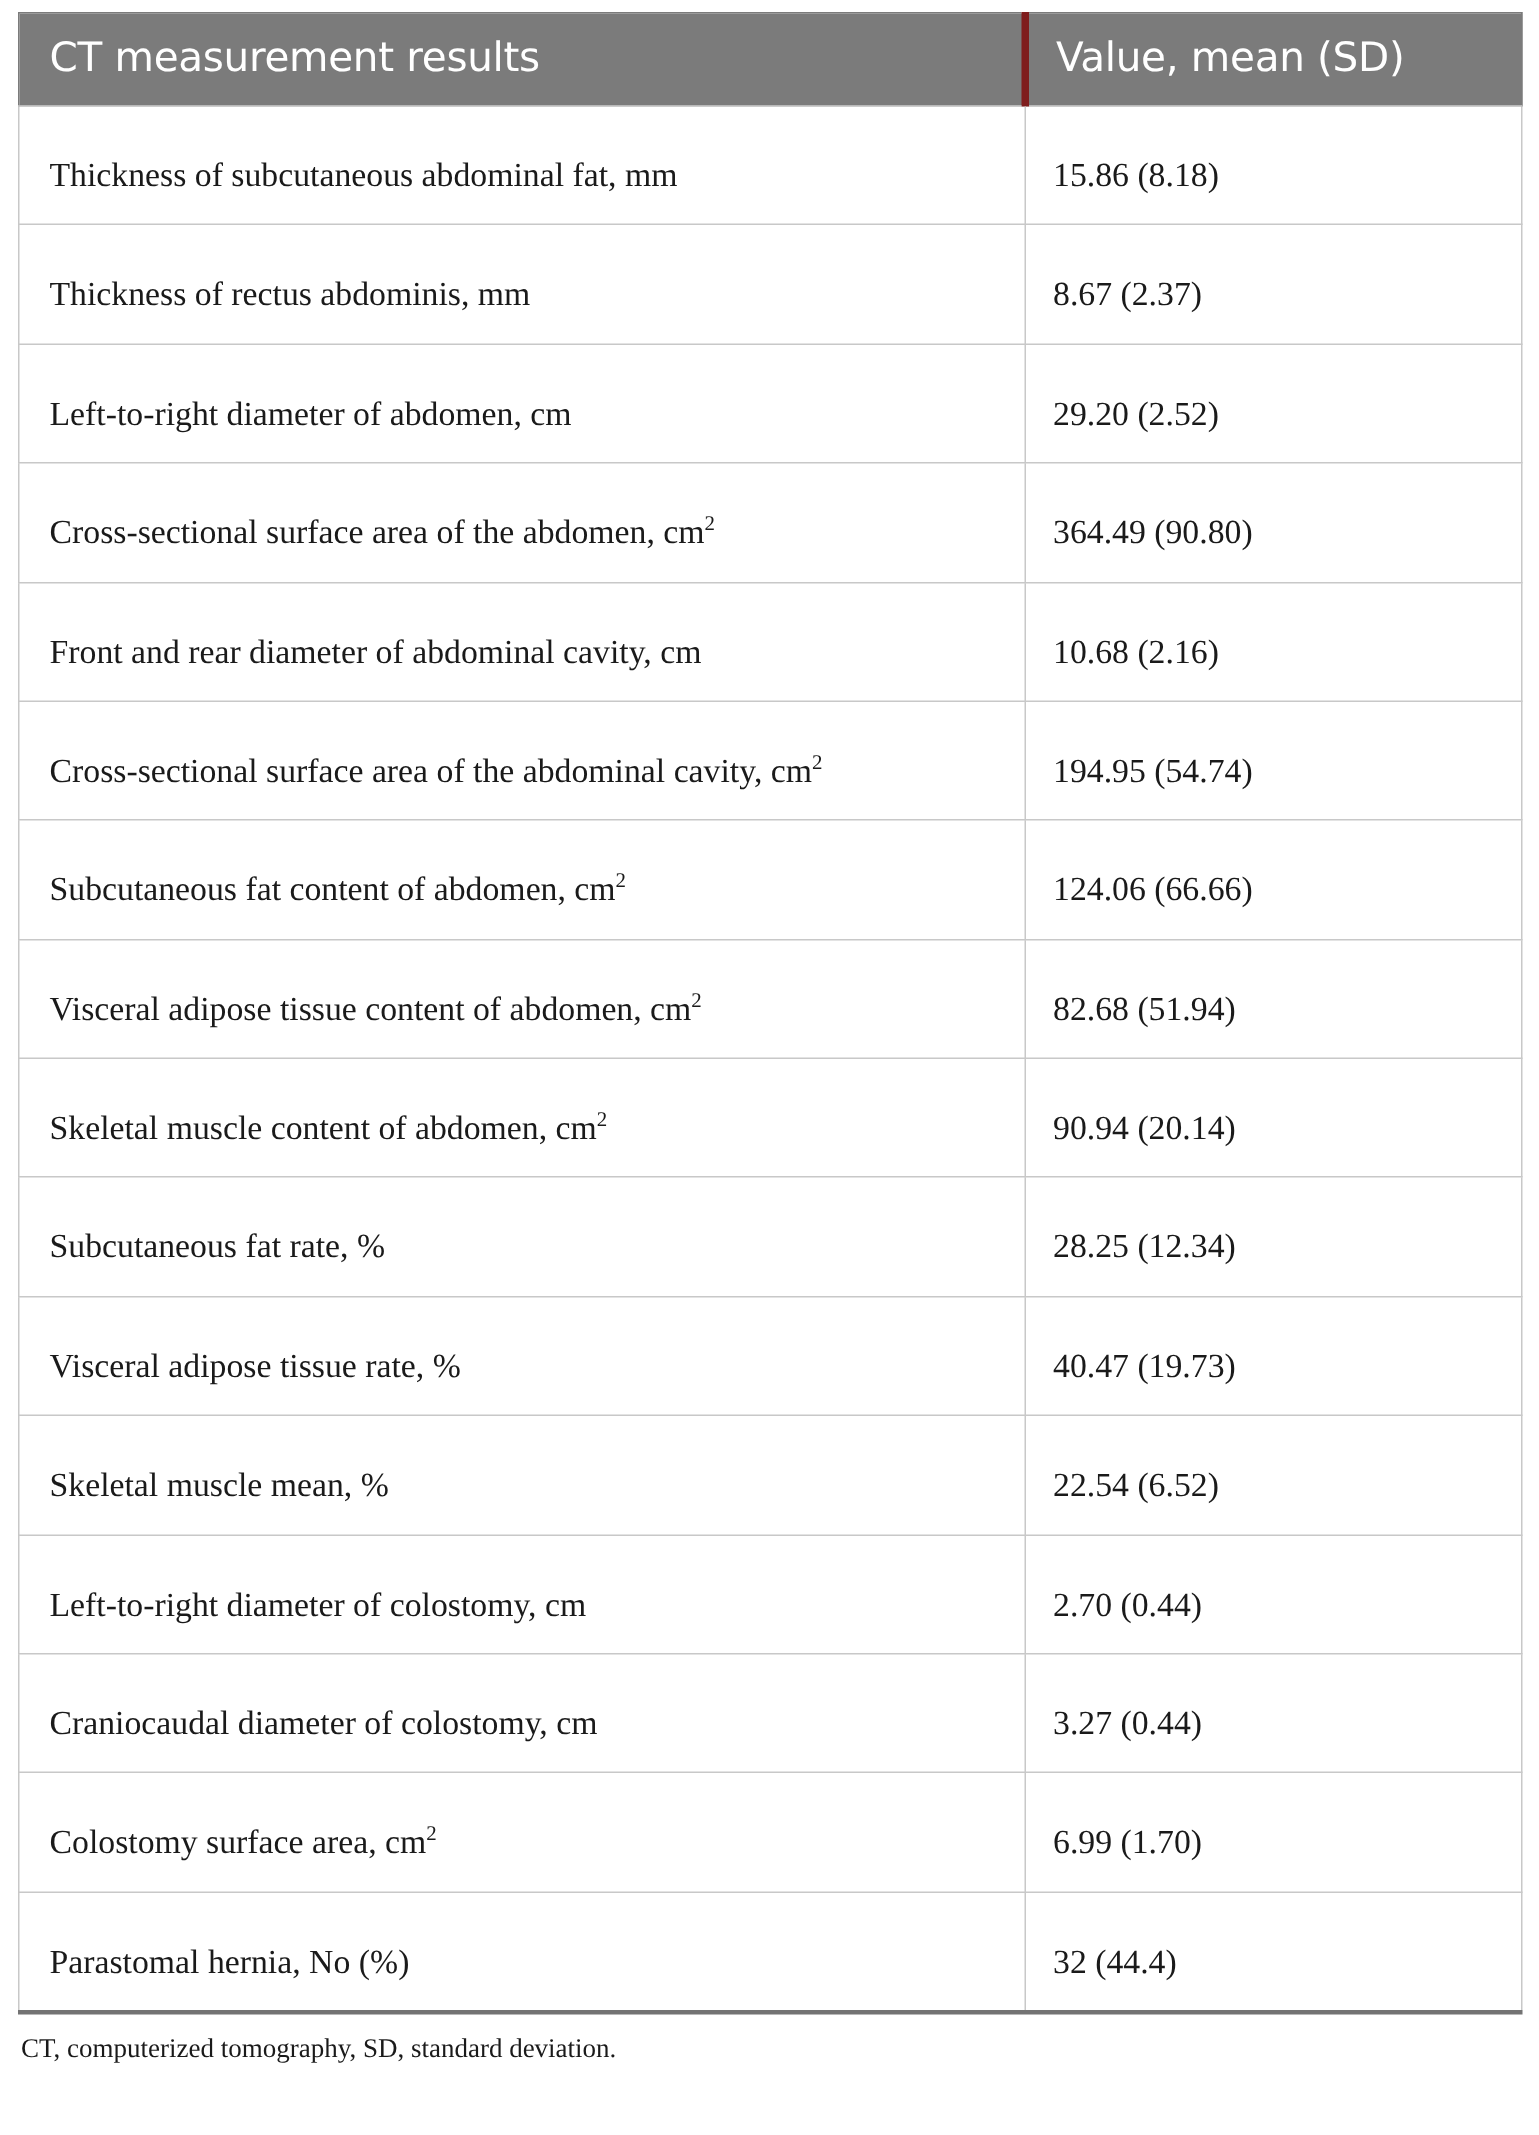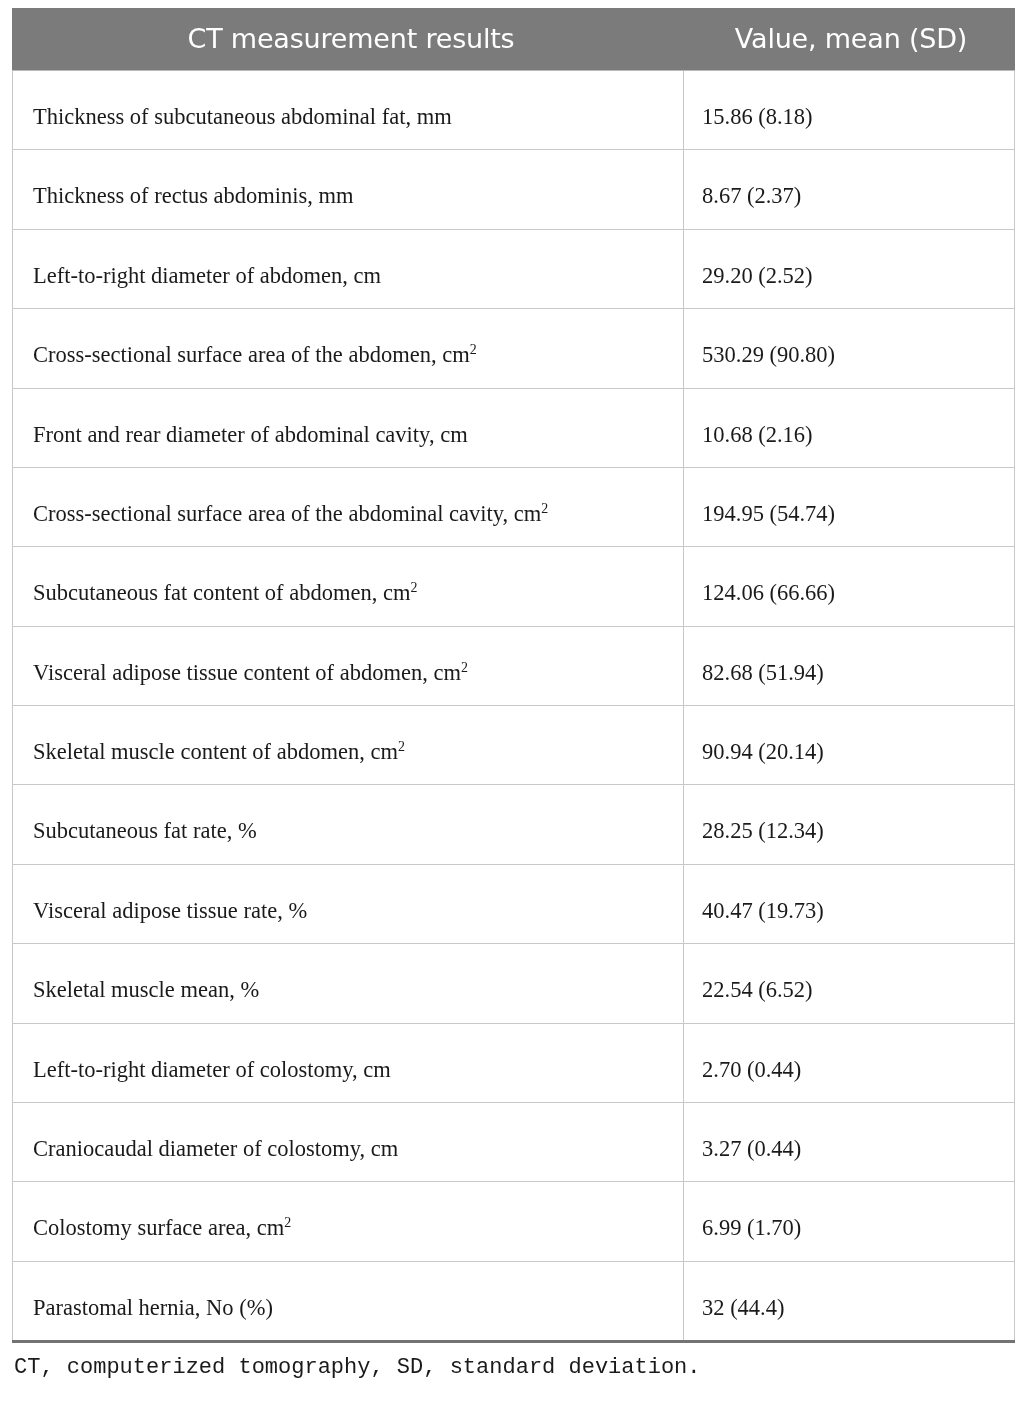--- a/index.html
+++ b/index.html
@@ -25,29 +25,29 @@
   }
   table.ct-table col.c1 { width: 671px; }
   table.ct-table col.c2 { width: 331px; }
 
   thead th {
     background: #7b7b7b;
     color: #ffffff;
     font-family: "DejaVu Sans", sans-serif;
     font-weight: normal;
     font-size: 27px;
-    text-align: center;
+    text-align: left;
     padding: 14px 14px 16px 20px;
     border: 1px solid #7b7b7b;
     border-bottom: 1px solid #b9b9b9;
     letter-spacing: -0.2px;
   }
   thead th.col2 {
     padding-left: 18px;
-    border-left: 1px solid #7f1d1d;
+    border-left: 5px solid #7f1d1d;
     margin-top: 20px;
   }
   tbody td {
     font-family: "Liberation Serif", serif;
     font-size: 22.5px;
     line-height: 1.35;
     padding: 31px 14px 17px 20px;
     border: 1px solid #c8c8c8;
     vertical-align: middle;
     background: #ffffff;
@@ -57,22 +57,22 @@
   }
   tbody tr:last-child td {
     border-bottom: 3px solid #737373;
   }
   sup {
     font-size: 0.62em;
     vertical-align: super;
     line-height: 0;
   }
   .footnote {
-    font-family: Liberation Mono, monospace;
-    font-size: 22px;
+    font-family: Liberation Serif, serif;
+    font-size: 18px;
     color: #1a1a1a;
     padding: 12px 0 10px 2px;
   }
 </style>
 </head>
 <body>
 
 <div class="page">
   <table class="ct-table">
     <colgroup>
@@ -93,21 +93,21 @@
         <tr>
           <td class="label"><span>Thickness of rectus abdominis, mm</span></td>
           <td class="val">8.67 (2.37)</td>
         </tr>
         <tr>
           <td class="label"><span>Left-to-right diameter of abdomen, cm</span></td>
           <td class="val">29.20 (2.52)</td>
         </tr>
         <tr>
           <td class="label"><span>Cross-sectional surface area of the abdomen, cm</span><sup>2</sup></td>
-          <td class="val">530.29 (90.80)</td>
+          <td class="val">364.49 (90.80)</td>
         </tr>
         <tr>
           <td class="label"><span>Front and rear diameter of abdominal cavity, cm</span></td>
           <td class="val">10.68 (2.16)</td>
         </tr>
         <tr>
           <td class="label"><span>Cross-sectional surface area of the abdominal cavity, cm</span><sup>2</sup></td>
           <td class="val">194.95 (54.74)</td>
         </tr>
         <tr>

